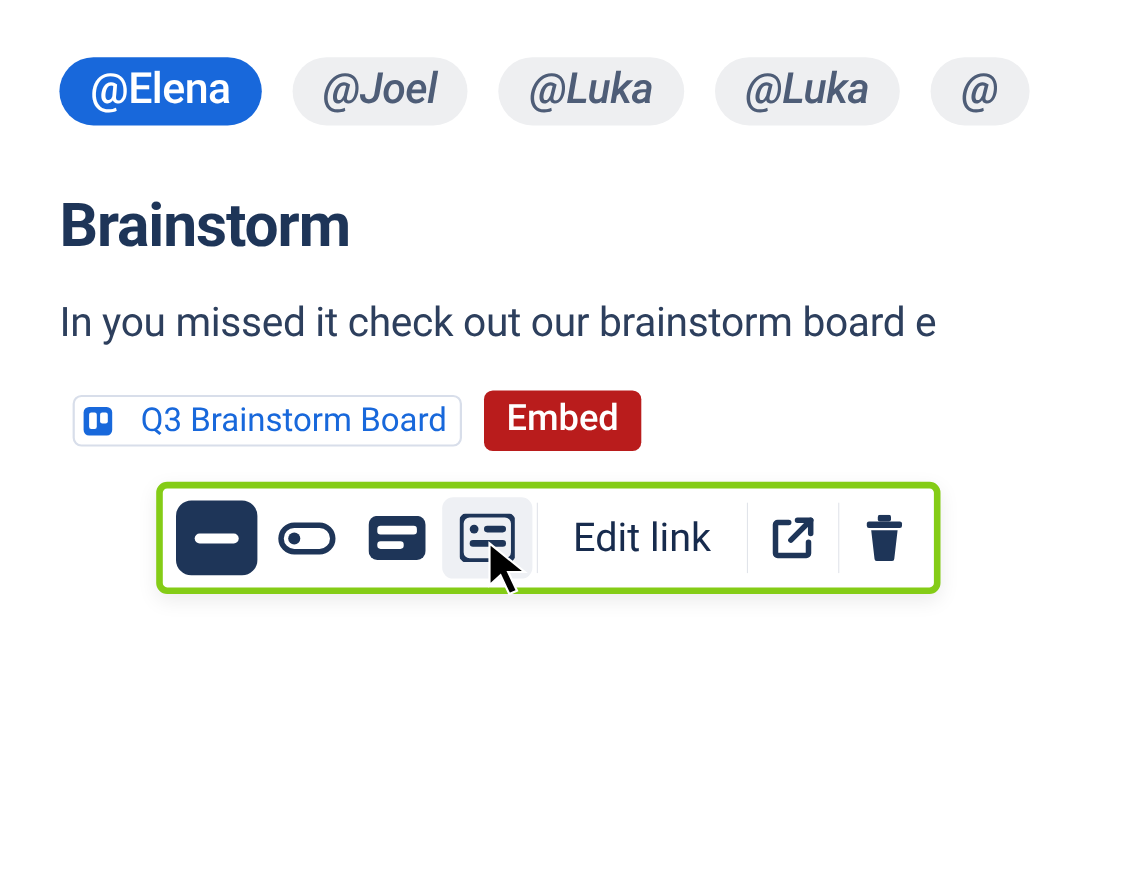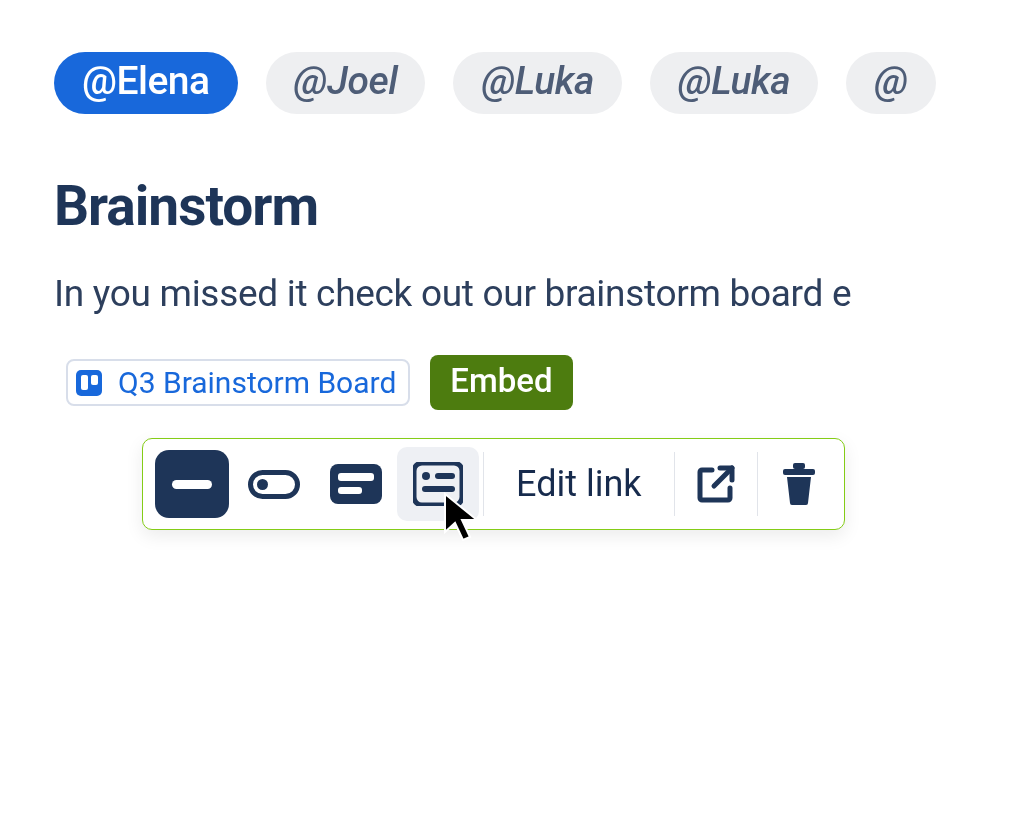--- a/index.html
+++ b/index.html
@@ -59,21 +59,21 @@
 
   .link-row {
     display: flex;
     align-items: center;
     gap: 20px;
     margin: 40px 0 0 66px;
   }
   .smart-link {
     display: inline-flex;
     align-items: center;
-    gap: 16px;
+    gap: 26px;
     border: 2px solid #d8deea;
     border-radius: 8px;
     padding: 4px 12px 4px 8px;
     cursor: pointer;
   }
   .trello-badge {
     width: 26px;
     height: 26px;
     border-radius: 5px;
     background: #1868db;
@@ -90,36 +90,36 @@
   }
   .trello-badge .col.left { height: 15px; }
   .trello-badge .col.right { height: 10px; }
   .smart-link-text {
     font-size: 30px;
     color: #1868db;
     font-weight: 400;
   }
 
   .tooltip {
-    background: #4d7c0f;
+    background: #b91c1c;
     color: #ffffff;
     font-size: 33px;
     font-weight: 500;
     padding: 6px 20px 10px 20px;
     border-radius: 8px;
   }
 
   .toolbar {
     position: absolute;
     top: 438px;
     left: 142px;
     display: flex;
     align-items: center;
     background: #ffffff;
-    border: 1px solid #84cc16;
+    border: 6px solid #84cc16;
     border-radius: 10px;
     box-shadow: 0 6px 18px rgba(0,0,0,0.08);
     padding: 8px;
   }
   .toolbar .tb-btn {
     width: 82px;
     height: 74px;
     display: flex;
     align-items: center;
     justify-content: center;

